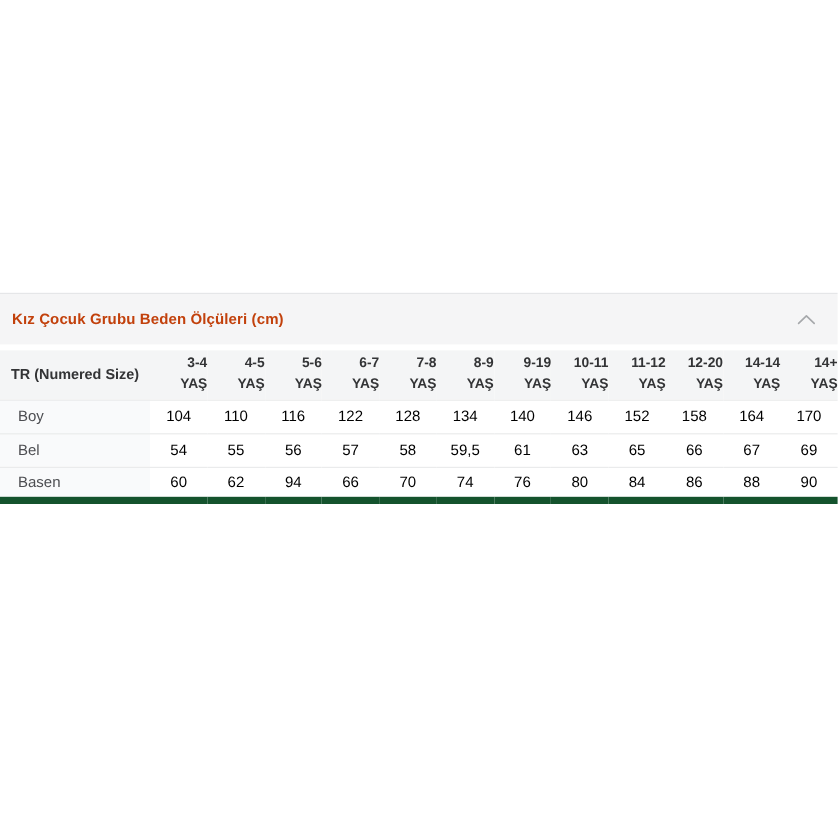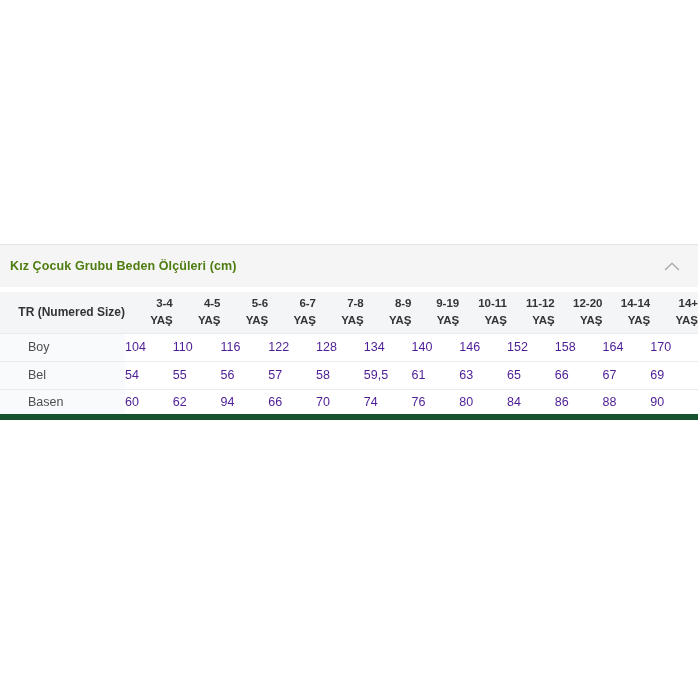--- a/index.html
+++ b/index.html
@@ -21,21 +21,21 @@
     background: #f5f5f6;
     display: flex;
     align-items: center;
     justify-content: space-between;
     padding: 0 18px 0 10px;
     cursor: pointer;
   }
   .accordion-title {
     font-size: 12.5px;
     font-weight: 700;
-    color: #4d7c0f;
+    color: #c2410c;
     letter-spacing: 0.1px;
   }
   .chevron { display: flex; align-items: center; }
   .chevron svg { display: block; }
 
   .accordion-body { margin-top: 5px; }
 
   table.size-table {
     width: 100%;
     border-collapse: collapse;
@@ -47,42 +47,43 @@
     background: #f4f5f6;
     height: 41px;
     font-size: 11.5px;
     font-weight: 700;
     color: #333436;
     text-align: right;
     line-height: 1.5;
     vertical-align: middle;
   }
   thead th.corner {
-    text-align: right;
+    text-align: center;
     font-size: 12px;
   }
   thead th .hl { display: block; }
 
   tbody tr { border-top: 1px solid #eaebec; }
   tbody tr:last-child { border-bottom: 6px solid #14532d; }
   tbody th.row-label {
     background: #f9fafb;
     height: 28px;
     text-align: left;
-    padding-left: 28px;
+    padding-left: 15px;
     font-weight: 400;
     font-size: 12.5px;
     color: #4c4d51;
     vertical-align: middle;
   }
   tbody td {
     background: #ffffff;
     height: 28px;
+    text-align: center;
     font-size: 12.5px;
-    color: #4c1d95;
+    color: #000000;
     vertical-align: middle;
   }
 </style>
 </head>
 <body>
 
 <div class="page">
   <div class="spacer-top"></div>
 
   <section class="accordion">

